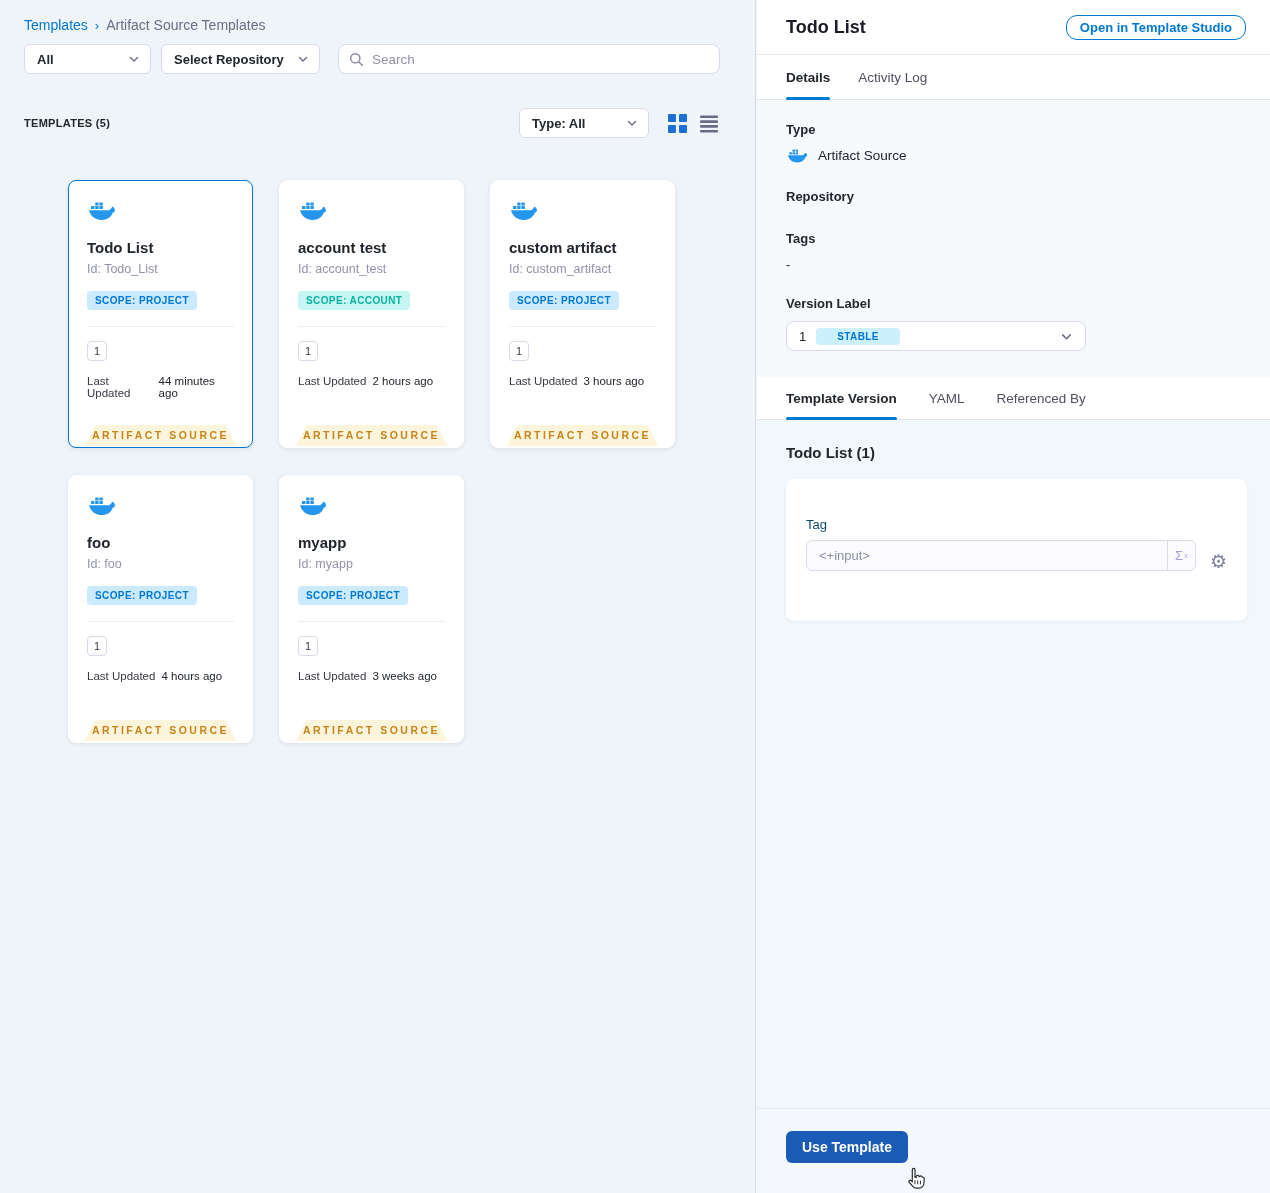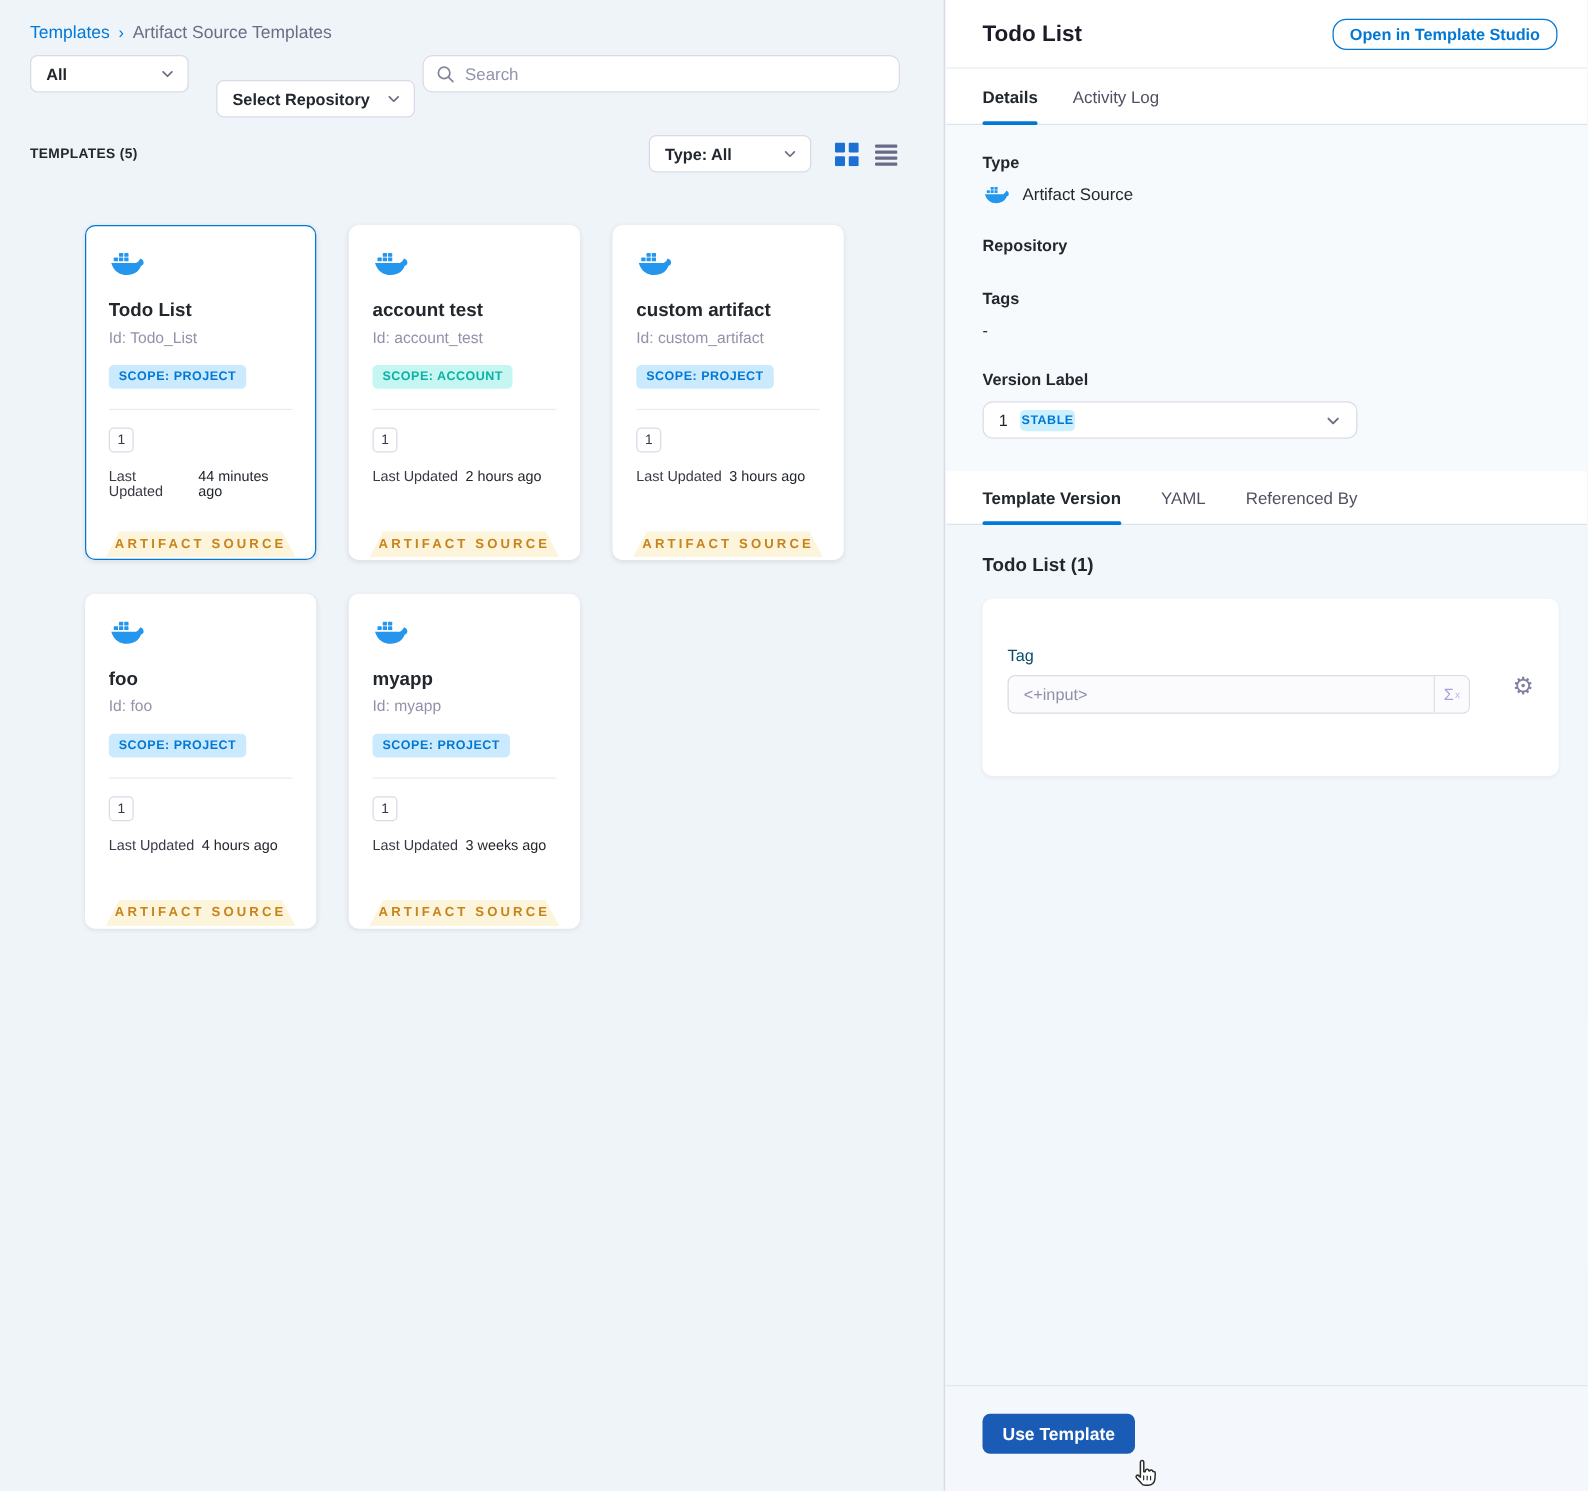--- a/index.html
+++ b/index.html
@@ -16,21 +16,21 @@
   .breadcrumb { position:absolute; left:24px; top:17px; font-size:14px; display:flex; gap:7px; align-items:center; }
   .breadcrumb .bc-link { color:#0278d5; cursor:pointer; }
   .breadcrumb .bc-sep { color:#0278d5; font-size:13px; }
   .breadcrumb .bc-current { color:#6b6d85; }
 
   .select-box { position:absolute; top:44px; height:30px; background:#fff;
     border:1px solid #d9dae6; border-radius:6px; display:flex; align-items:center;
     padding:0 10px 0 12px; font-size:13px; font-weight:600; color:#22272d; cursor:pointer; }
   .select-box .chev { margin-left:auto; display:flex; }
   .sel-all { left:24px; width:127px; }
-  .sel-repo { left:173px; width:159px;margin-top:20px; }
+  .sel-repo { left:161px; width:159px; }
 
   .search-box { position:absolute; left:338px; top:44px; width:382px; height:30px;
     background:#fff; border:1px solid #d9dae6; border-radius:8px; display:flex;
     align-items:center; padding:0 10px; gap:8px; }
   .search-box input { border:none; outline:none; flex:1; font-size:13.5px;
     font-family:inherit; color:#22272d; background:transparent; }
   .search-box input::placeholder { color:#9293ab; }
 
   .templates-count { position:absolute; left:24px; top:117px; font-size:11px;
     font-weight:700; color:#22272d; letter-spacing:.3px; }
@@ -90,29 +90,29 @@
     font-size:13.5px; color:#22272d; }
   .lbl-description { margin-top:25px; }
   .lbl-tags { margin-top:27px; }
   .tags-value { margin-top:11px; font-size:13px; color:#22272d; }
   .lbl-version { margin-top:24px; }
   .version-dropdown { margin-top:10px; width:300px; height:30px; background:#fff;
     border:1px solid #d9dae6; border-radius:8px; display:flex; align-items:center;
     padding:0 12px; cursor:pointer; }
   .version-num { font-size:13px; color:#22272d; }
   .stable-badge { margin-left:10px; background:#cdf0fe; color:#0278d5; font-size:10px;
-    font-weight:700; letter-spacing:.4px; padding:3px 1px; border-radius:4px; }
+    font-weight:700; letter-spacing:.4px; padding:3px 21px; border-radius:4px; }
   .version-dropdown .chev { margin-left:auto; display:flex; }
 
   .inputs-section { flex:1; background:#f2f7fc; padding:24px 29px; }
   .inputs-heading { font-size:15px; font-weight:700; color:#22272d; }
   .inputs-card { margin-top:18px; width:461px; height:142px; background:#fff;
     border-radius:8px; box-shadow:0 1px 3px rgba(40,41,61,.06); padding:38px 20px 0 20px; }
   .tag-label { font-size:13px; color:#0c4a6e; }
-  .tag-row { margin-top:8px; display:flex; align-items:flex-start;gap:20px; }
+  .tag-row { margin-top:8px; display:flex; align-items:flex-end; }
   .tag-input-wrap { width:400px; height:31px; border:1px solid #d9dae6; border-radius:6px;
     background:#fbfbfd; display:flex; align-items:stretch; overflow:hidden; }
   .tag-input-wrap input { flex:1; border:none; outline:none; background:transparent;
     padding:0 12px; font-size:13px; color:#8f91aa; font-family:inherit; }
   .sigma-seg { width:28px; border-left:1px solid #dcdde8; display:flex;
     align-items:center; justify-content:center; color:#a79fdd; font-size:13px;
     cursor:pointer; background:#fbfbfd; }
   .sigma-seg sup { font-size:8px; margin-left:1px; color:#bcb5e6; }
   .gear-icon { margin-left:14px; font-size:19px; color:#7f81a0; cursor:pointer; line-height:1; }
 

